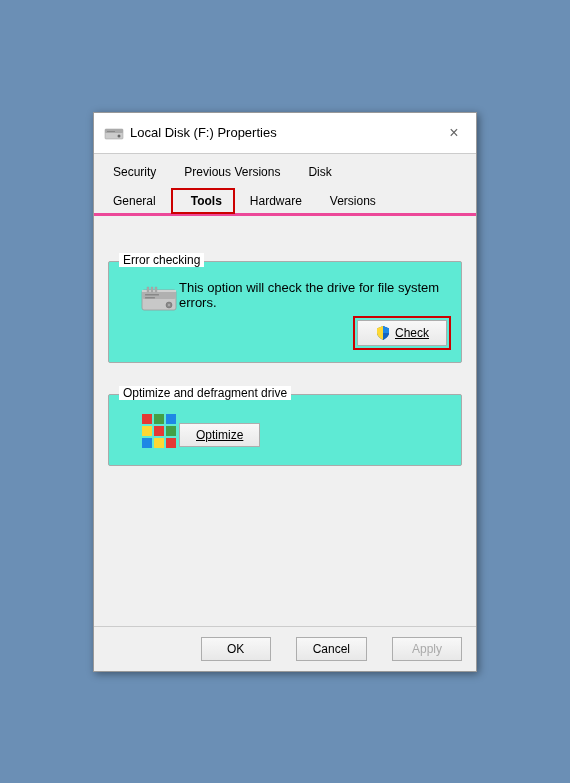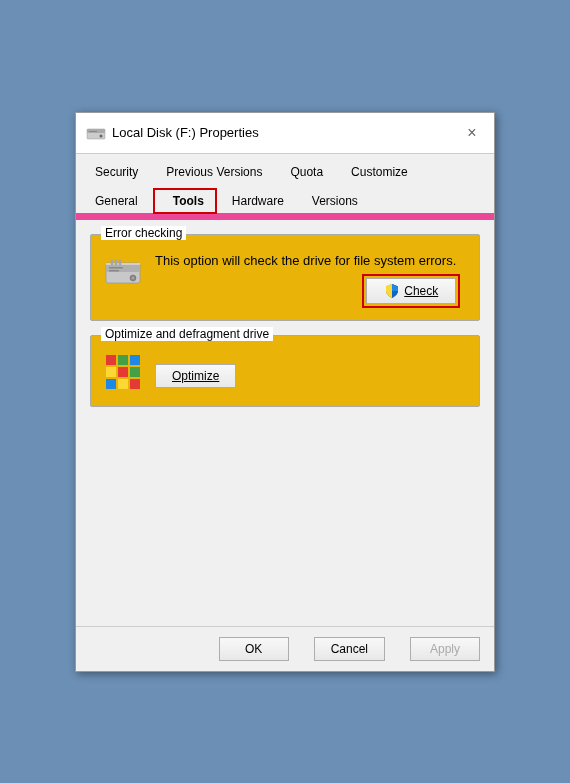--- a/index.html
+++ b/index.html
@@ -10,21 +10,21 @@
       align-items: center;
       width: 570px;
       height: 783px;
       font-family: 'Segoe UI', Arial, sans-serif;
       font-size: 13px;
     }
     .window {
       background: #f0f0f0;
       border: 1px solid #999;
       box-shadow: 2px 2px 8px rgba(0,0,0,0.4);
-      width: 420px;
+      width: 384px;
       min-height: 560px;
       display: flex;
       flex-direction: column;
     }
     .title-bar {
       background: #fff;
       border-bottom: 1px solid #ccc;
       padding: 8px 10px;
       display: flex;
       align-items: center;
@@ -56,21 +56,21 @@
       justify-content: center;
       cursor: pointer;
       font-size: 16px;
       color: #666;
       border: none;
       background: transparent;
     }
     
     .tabs-container {
       background: #f0f0f0;
-      border-bottom: 7px solid #ec4899;
+      border-bottom: 3px solid #ec4899;
     }
     .tabs-row {
       display: flex;
       padding: 0 6px;
       padding-top: 4px;
     }
     .tab {
       padding: 5px 12px;
       cursor: pointer;
       border: 1px solid transparent;
@@ -93,38 +93,38 @@
       padding-left: 19px;
     }
     
     .content {
       padding: 14px;
       flex: 1;
     }
     .section-box {
       border: 1px solid #aaa;
       border-radius: 2px;
-      padding: 10px 14px 16px 12px;
+      padding: 10px 14px 16px 30px;
       margin-bottom: 14px;
-      background: #eab308;
+      background: #5eead4;
       position: relative;
+      margin-top: 31px;
     }
     .section-label {
       position: absolute;
       top: -9px;
       left: 10px;
       background: #fff;
       padding: 0 4px;
       font-size: 12px;
       color: #000;
     }
     .section-content {
       display: flex;
       align-items: flex-start;
-      gap: 12px;
       margin-top: 8px;
     }
     .section-icon {
       flex-shrink: 0;
       width: 40px;
       height: 36px;
       display: flex;
       align-items: center;
       justify-content: center;
     }
@@ -207,22 +207,21 @@
       </span>
       <span>Local Disk (F:) Properties</span>
     </div>
     <button class="close-btn">×</button>
   </div>
 
   <div class="tabs-container">
     <div class="tabs-row">
       <div class="tab">Security</div>
       <div class="tab">Previous Versions</div>
-      <div class="tab">Quota</div>
-      <div class="tab">Customize</div>
+      <div class="tab">Disk</div>
     </div>
     <div class="tabs-row">
       <div class="tab">General</div>
       <div class="tab active">Tools</div>
       <div class="tab">Hardware</div>
       <div class="tab">Versions</div>
     </div>
   </div>
 
   <div class="content">

